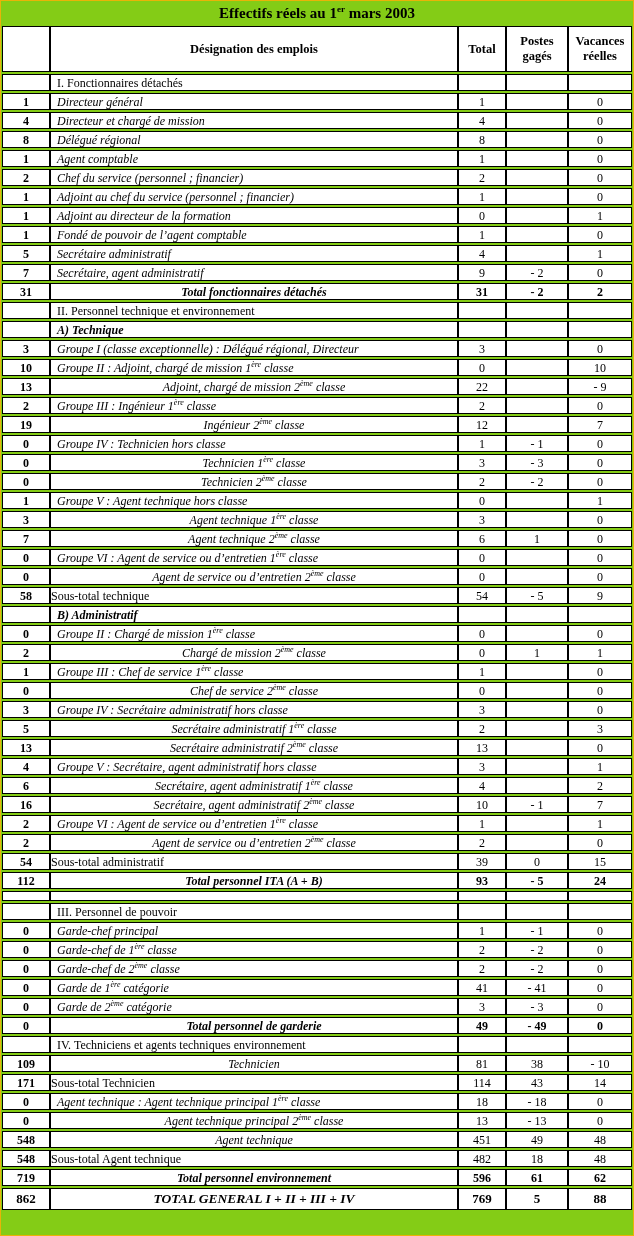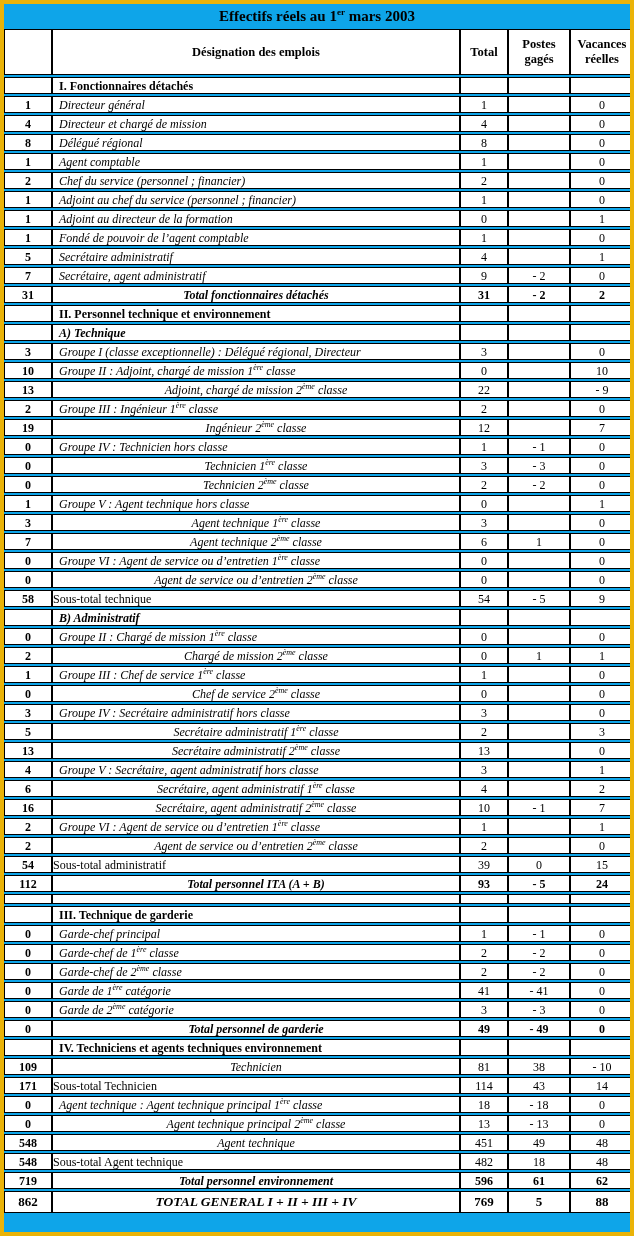--- a/index.html
+++ b/index.html
@@ -1,21 +1,21 @@
 <!DOCTYPE html>
 <html><head>
 <meta charset="utf-8">
 <style>
   html, body { margin: 0; padding: 0; background: #ffffff; }
   .page {
     width: 634px;
     height: 1236px;
     box-sizing: border-box;
-    border: 4px solid #eab308;
-    background: #0ea5e9;
+    border: 1px solid #eab308;
+    background: #84cc16;
     color: #000;
     font-family: "Liberation Serif", "DejaVu Serif", serif;
     overflow: hidden;
   }
   .title {
     margin: 4px 0 2px 0;
     text-align: center;
     font-size: 15px;
     font-weight: bold;
   }
@@ -43,21 +43,21 @@
     text-align: center;
     vertical-align: middle;
     height: 46px;
     font-size: 12.5px;
     line-height: 15px;
     white-space: normal;
   }
   td.eff { font-weight: bold; text-align: center; }
   td.num { text-align: center; }
   td.desig { text-align: left; }
-  tr.section td.desig { font-weight: bold; font-style: normal; padding-left: 6px; }
+  tr.section td.desig { font-weight: normal; font-style: normal; padding-left: 6px; }
   tr.subsection td.desig { font-weight: bold; font-style: italic; padding-left: 6px; margin-top: 24px; }
   tr.item td.desig { font-style: italic; padding-left: 6px; margin-top: 32px; }
   tr.item_center td.desig { font-style: italic; text-align: center; }
   tr.subtotal td.desig { font-style: normal; padding-left: 0; }
   tr.total td.desig { font-weight: bold; font-style: italic; text-align: center; }
   tr.total td.num, tr.total td.eff { font-weight: bold; }
   tr.grandtotal td.desig {
     font-weight: bold; font-style: italic; text-align: center; font-size: 13.5px;
   }
   tr.grandtotal td { height: 22px; }
@@ -393,21 +393,21 @@
         </tr>
         <tr class="empty">
           <td class="eff"></td>
           <td class="desig"></td>
           <td class="num"></td>
           <td class="num"></td>
           <td class="num"></td>
         </tr>
         <tr class="section">
           <td class="eff"></td>
-          <td class="desig">III. Technique de garderie</td>
+          <td class="desig">III. Personnel de pouvoir</td>
           <td class="num"></td>
           <td class="num"></td>
           <td class="num"></td>
         </tr>
         <tr class="item">
           <td class="eff">0</td>
           <td class="desig">Garde-chef principal</td>
           <td class="num">1</td>
           <td class="num">- 1</td>
           <td class="num">0</td>

